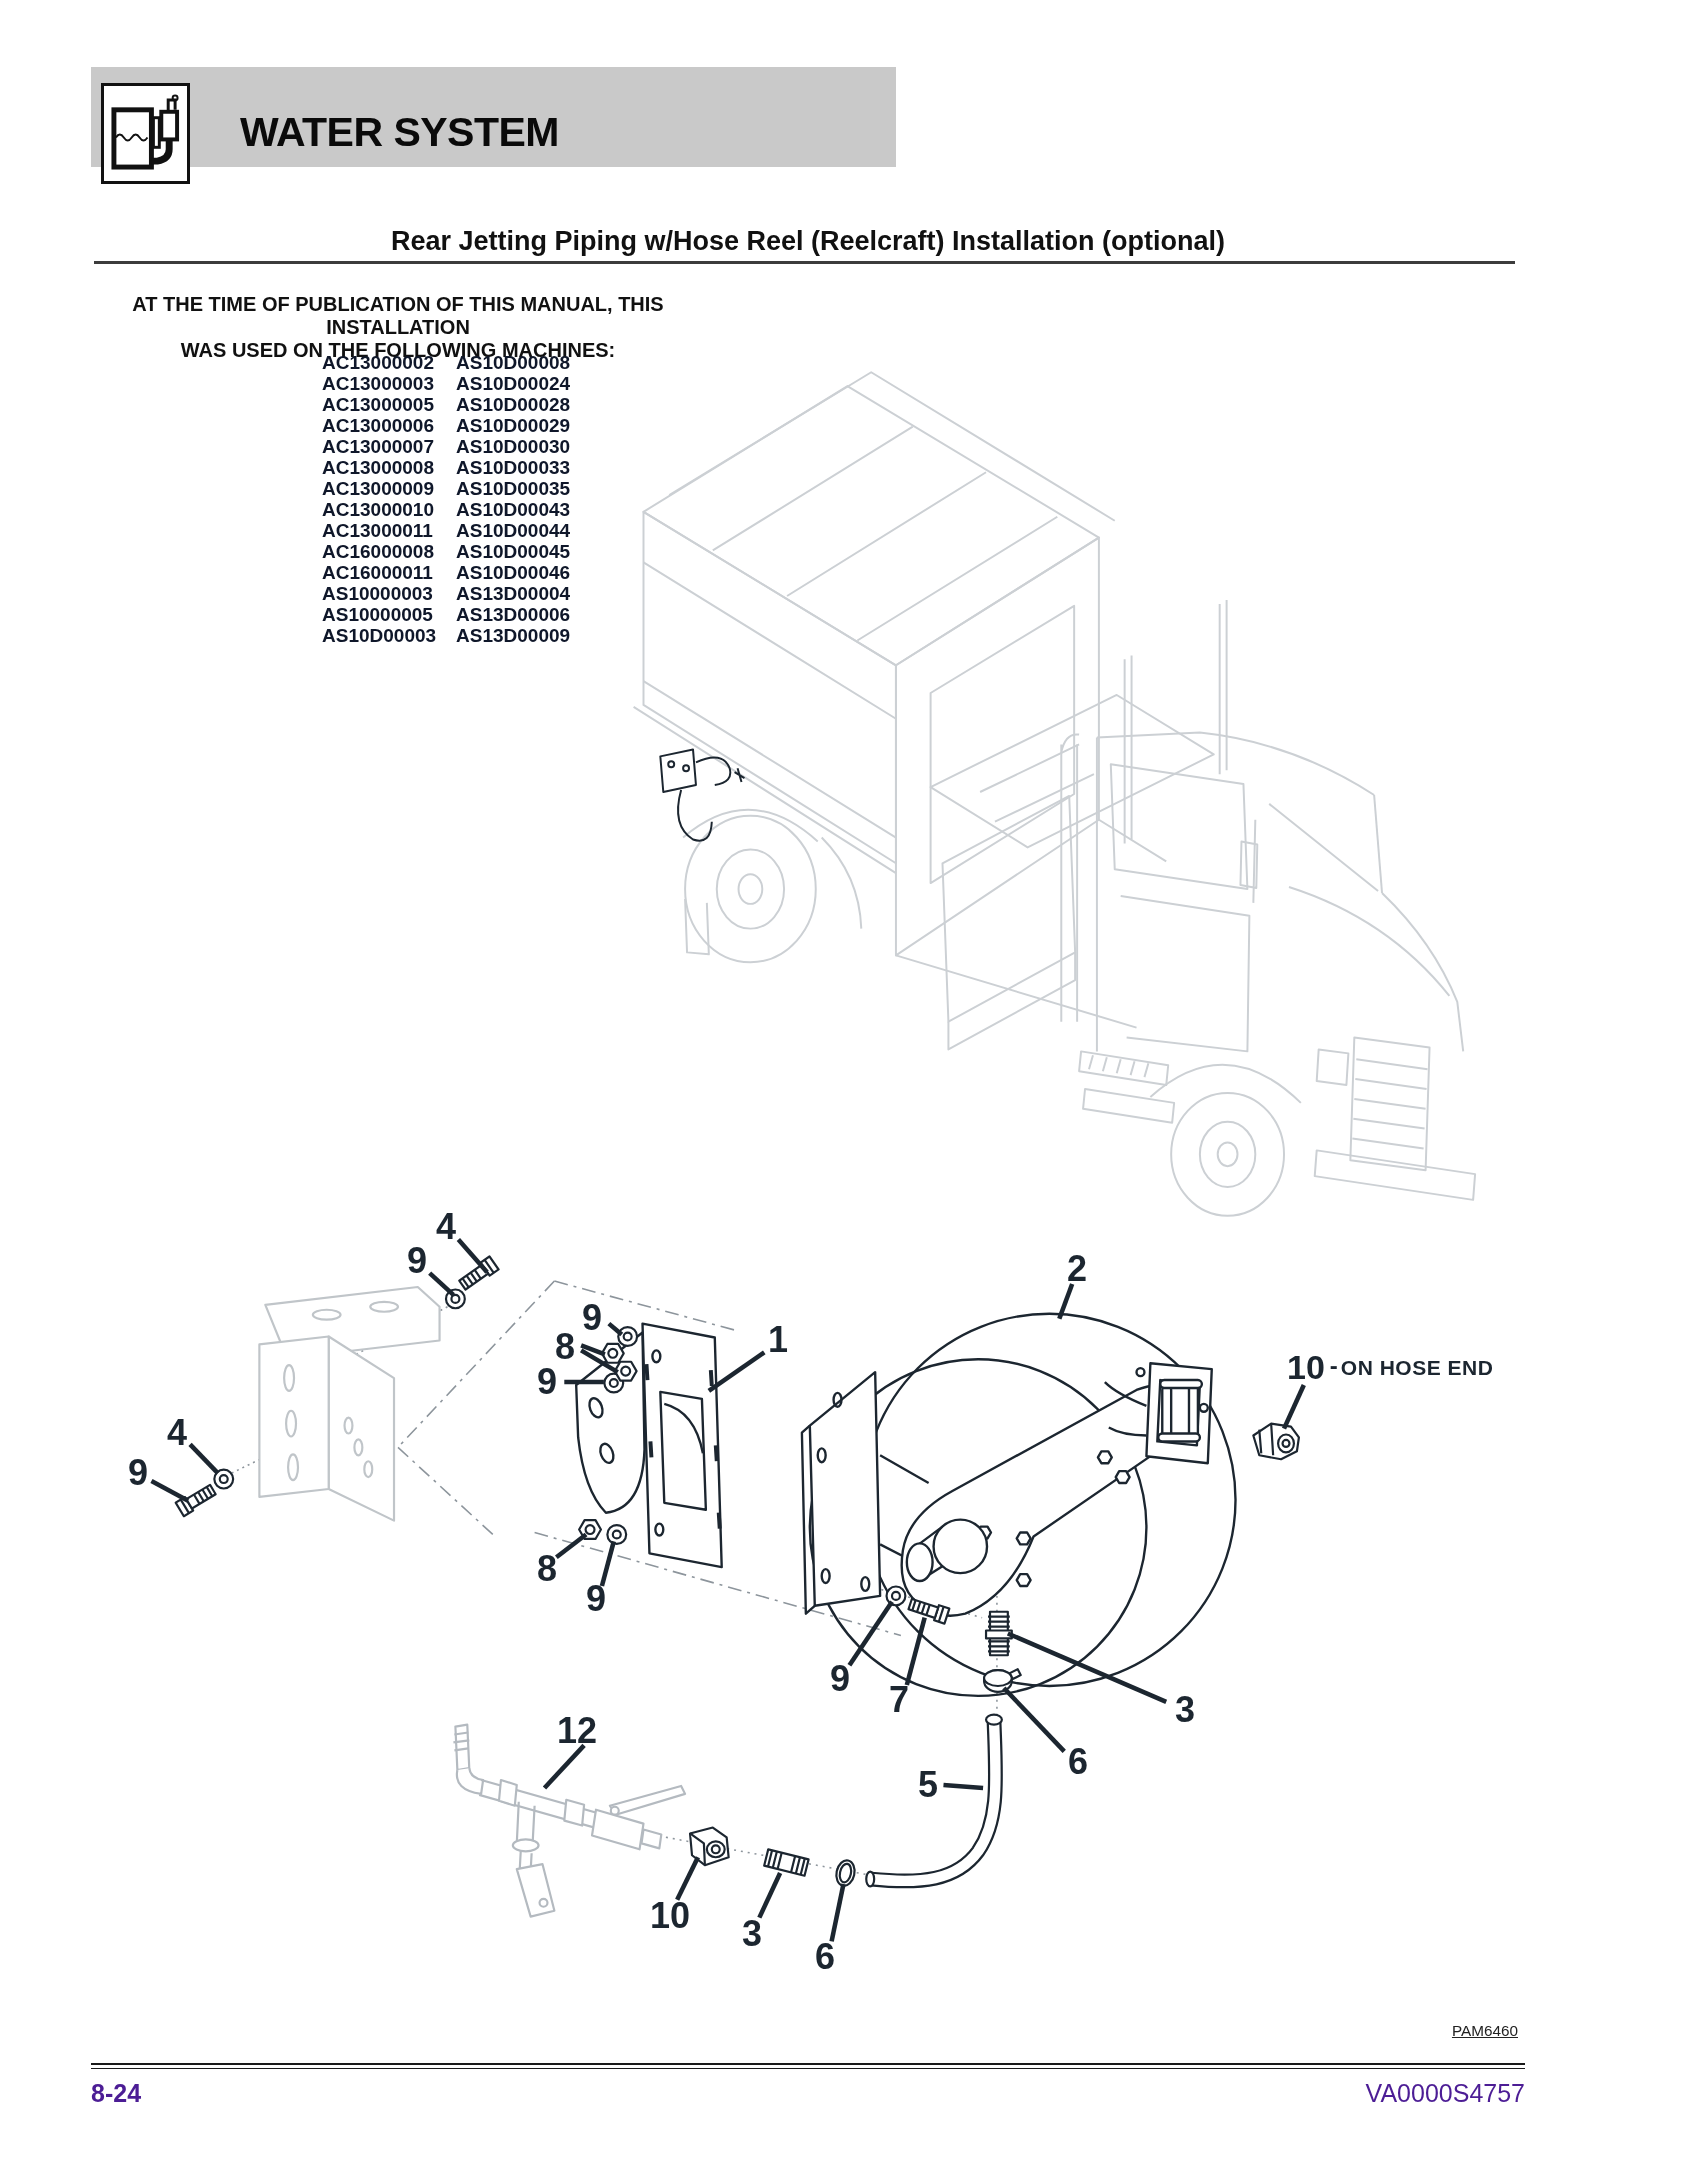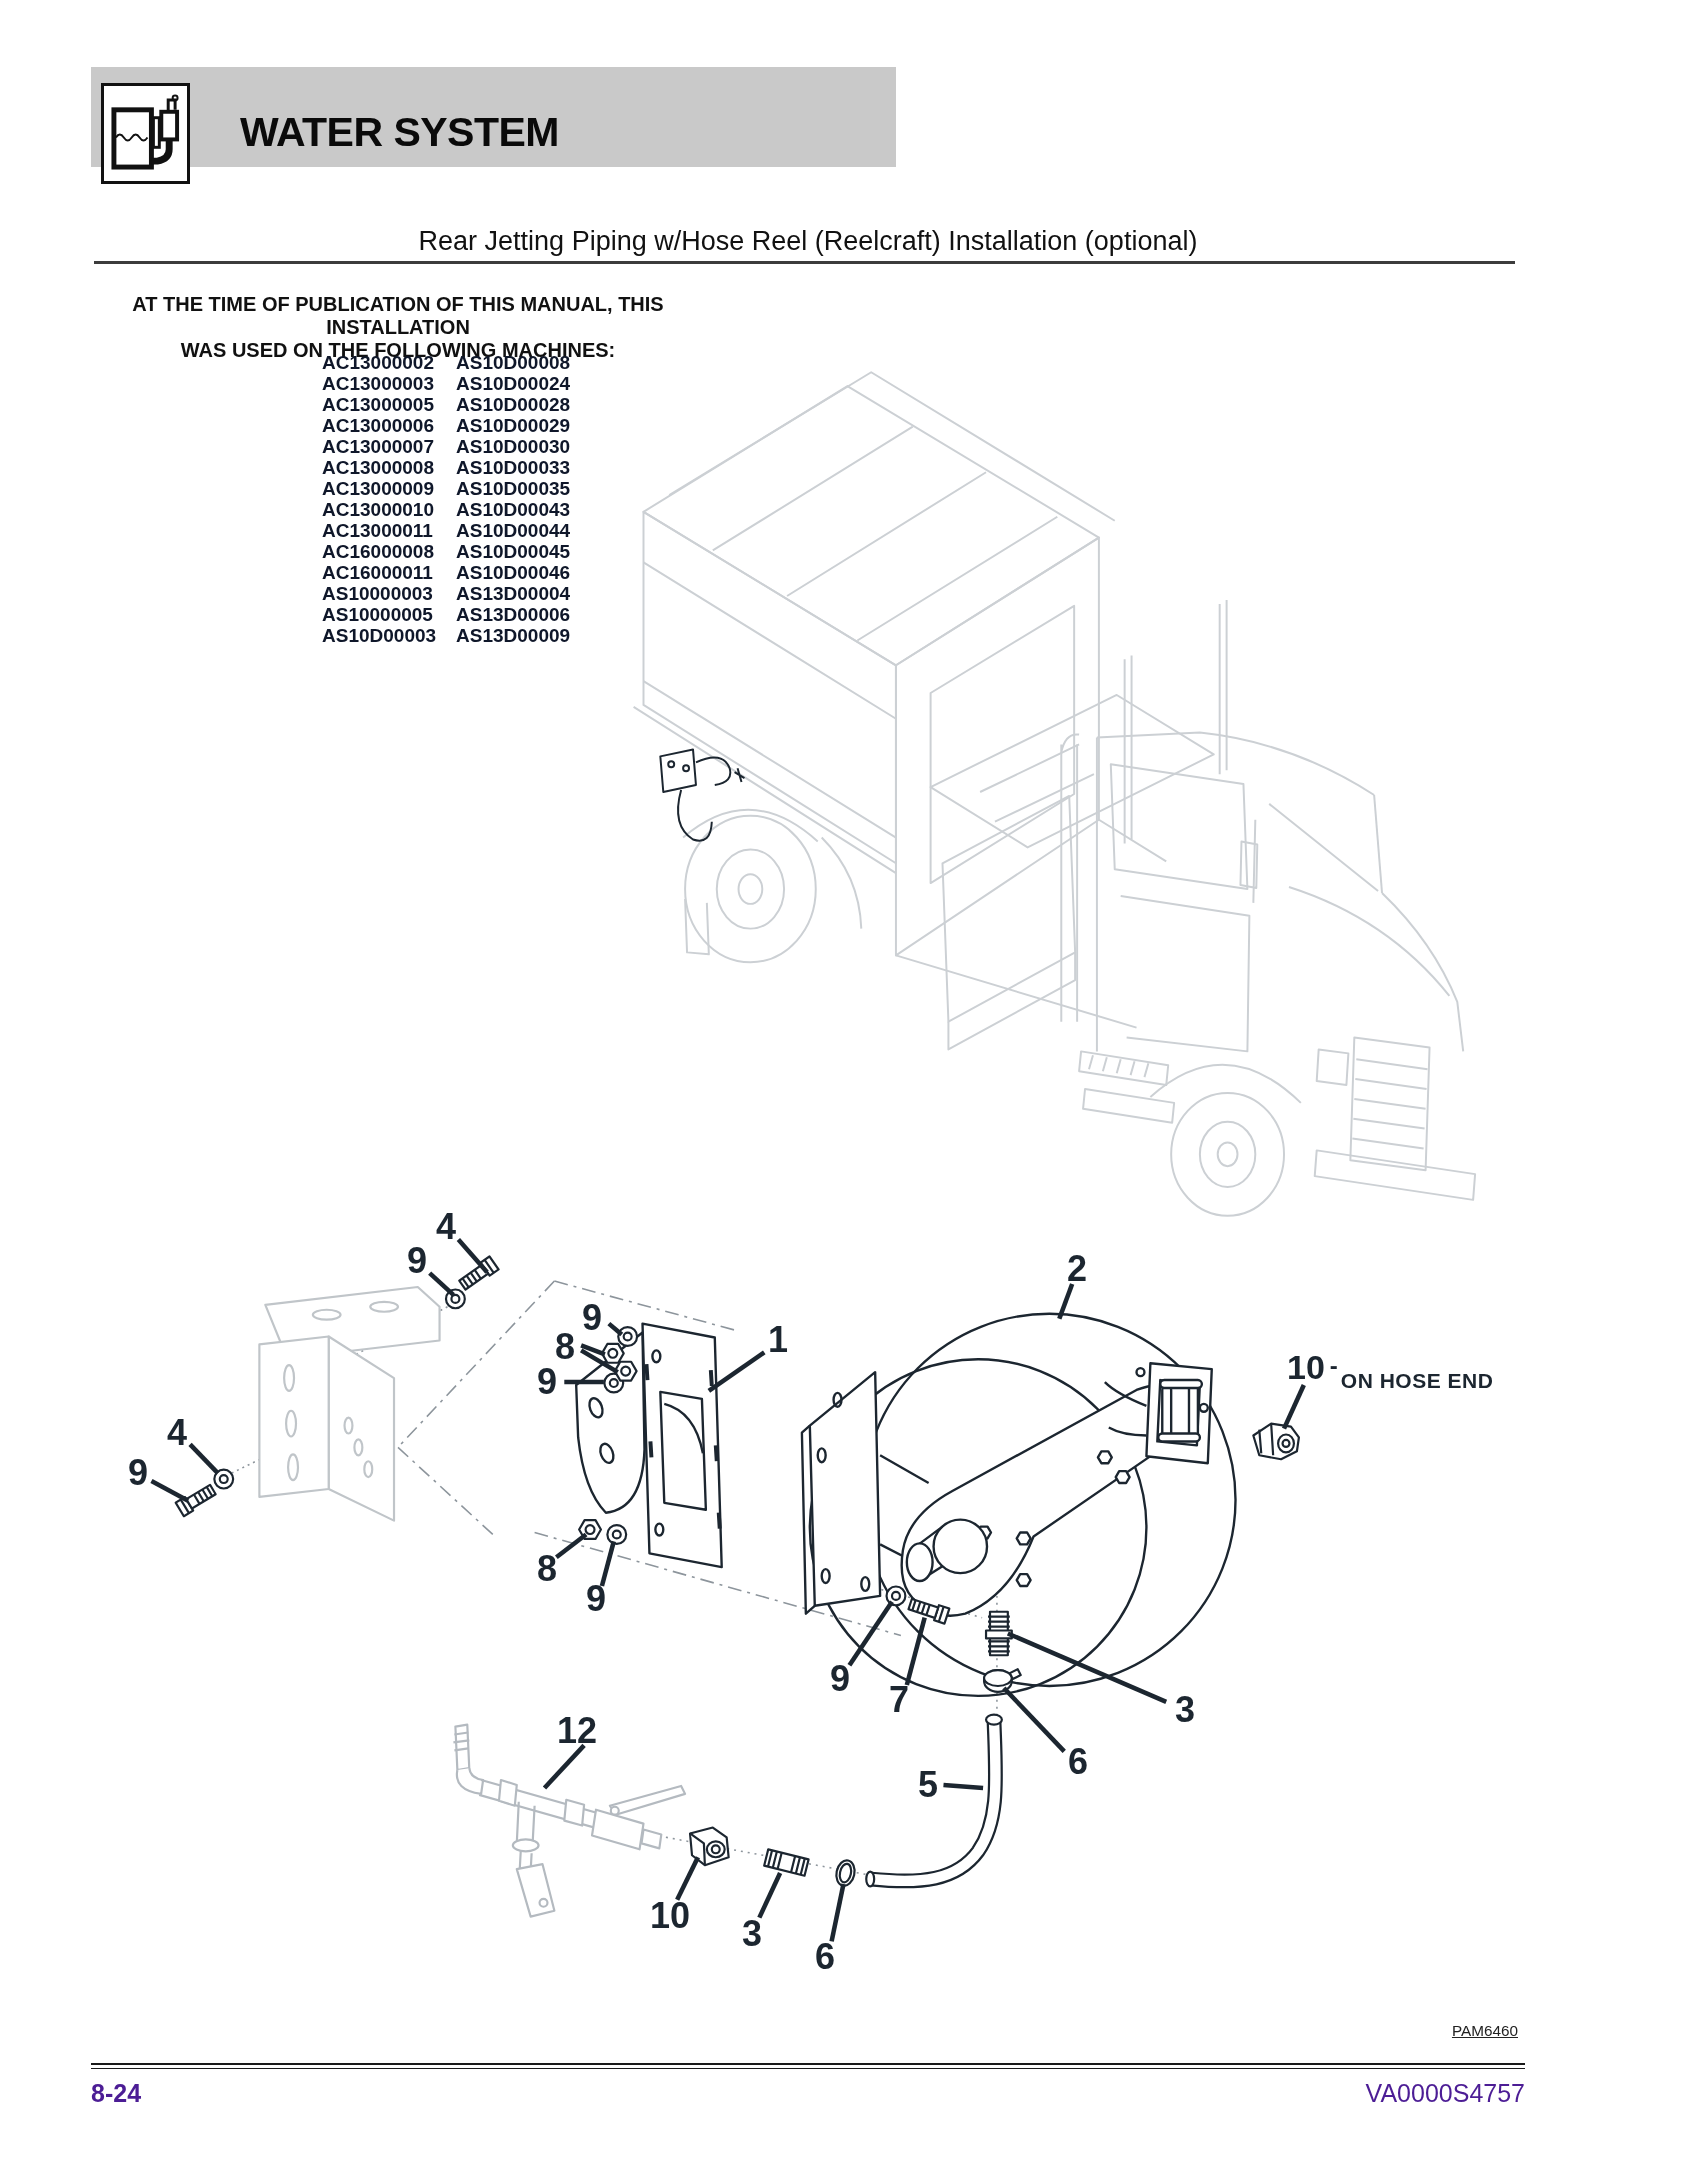--- a/index.html
+++ b/index.html
@@ -17,21 +17,21 @@
     background:#ffffff;border:3px solid #111;box-sizing:border-box;
     display:flex;align-items:center;justify-content:center;
   }
   .banner-title{
     position:absolute;left:149px;top:0;height:131px;display:flex;align-items:center;
     font-size:41px;font-weight:bold;color:#0a0a0a;letter-spacing:-0.5px;
   }
   
   .sec-title{
     position:absolute;left:91px;top:226px;width:1434px;text-align:center;
-    font-size:27px;font-weight:normal;color:#111;
+    font-size:27px;font-weight:bold;color:#111;
   }
   .title-rule{
     position:absolute;left:94px;top:261px;width:1421px;height:0;
     border-top:3px solid #3c3c3c;
   }
   
   .notice{
     position:absolute;left:94px;top:293px;width:608px;text-align:center;
     font-size:20px;font-weight:bold;color:#111;line-height:23px;
   }
@@ -46,21 +46,21 @@
   .co{
     position:absolute;transform:translate(-50%,-50%);
     font-size:36px;font-weight:bold;color:#1c2630;line-height:1;white-space:nowrap;
   }
   .hose-note{
     position:absolute;left:1287px;top:1350px;display:flex;align-items:flex-start;
     color:#1c2630;white-space:nowrap;
   }
   .hose-note .num{font-size:34px;font-weight:bold;line-height:1;}
   .hose-note .dash{font-size:24px;font-weight:bold;line-height:1;margin:4px 3px 0 5px;}
-  .hose-note .txt{font-size:21px;font-weight:bold;line-height:1;margin-top:20px;letter-spacing:0.5px;}
+  .hose-note .txt{font-size:21px;font-weight:bold;line-height:1;margin-top:7px;letter-spacing:0.5px;}
   .fig-code{
     position:absolute;right:165px;top:2022px;font-size:15.3px;color:#222;text-decoration:underline;
   }
   
   .footer-rule{
     position:absolute;left:91px;top:2063px;width:1434px;height:3px;
     border-top:2px solid #1a1a1a;border-bottom:1px solid #1a1a1a;box-sizing:content-box;
   }
   .footer{
     position:absolute;left:91px;top:2079px;width:1434px;height:34px;

